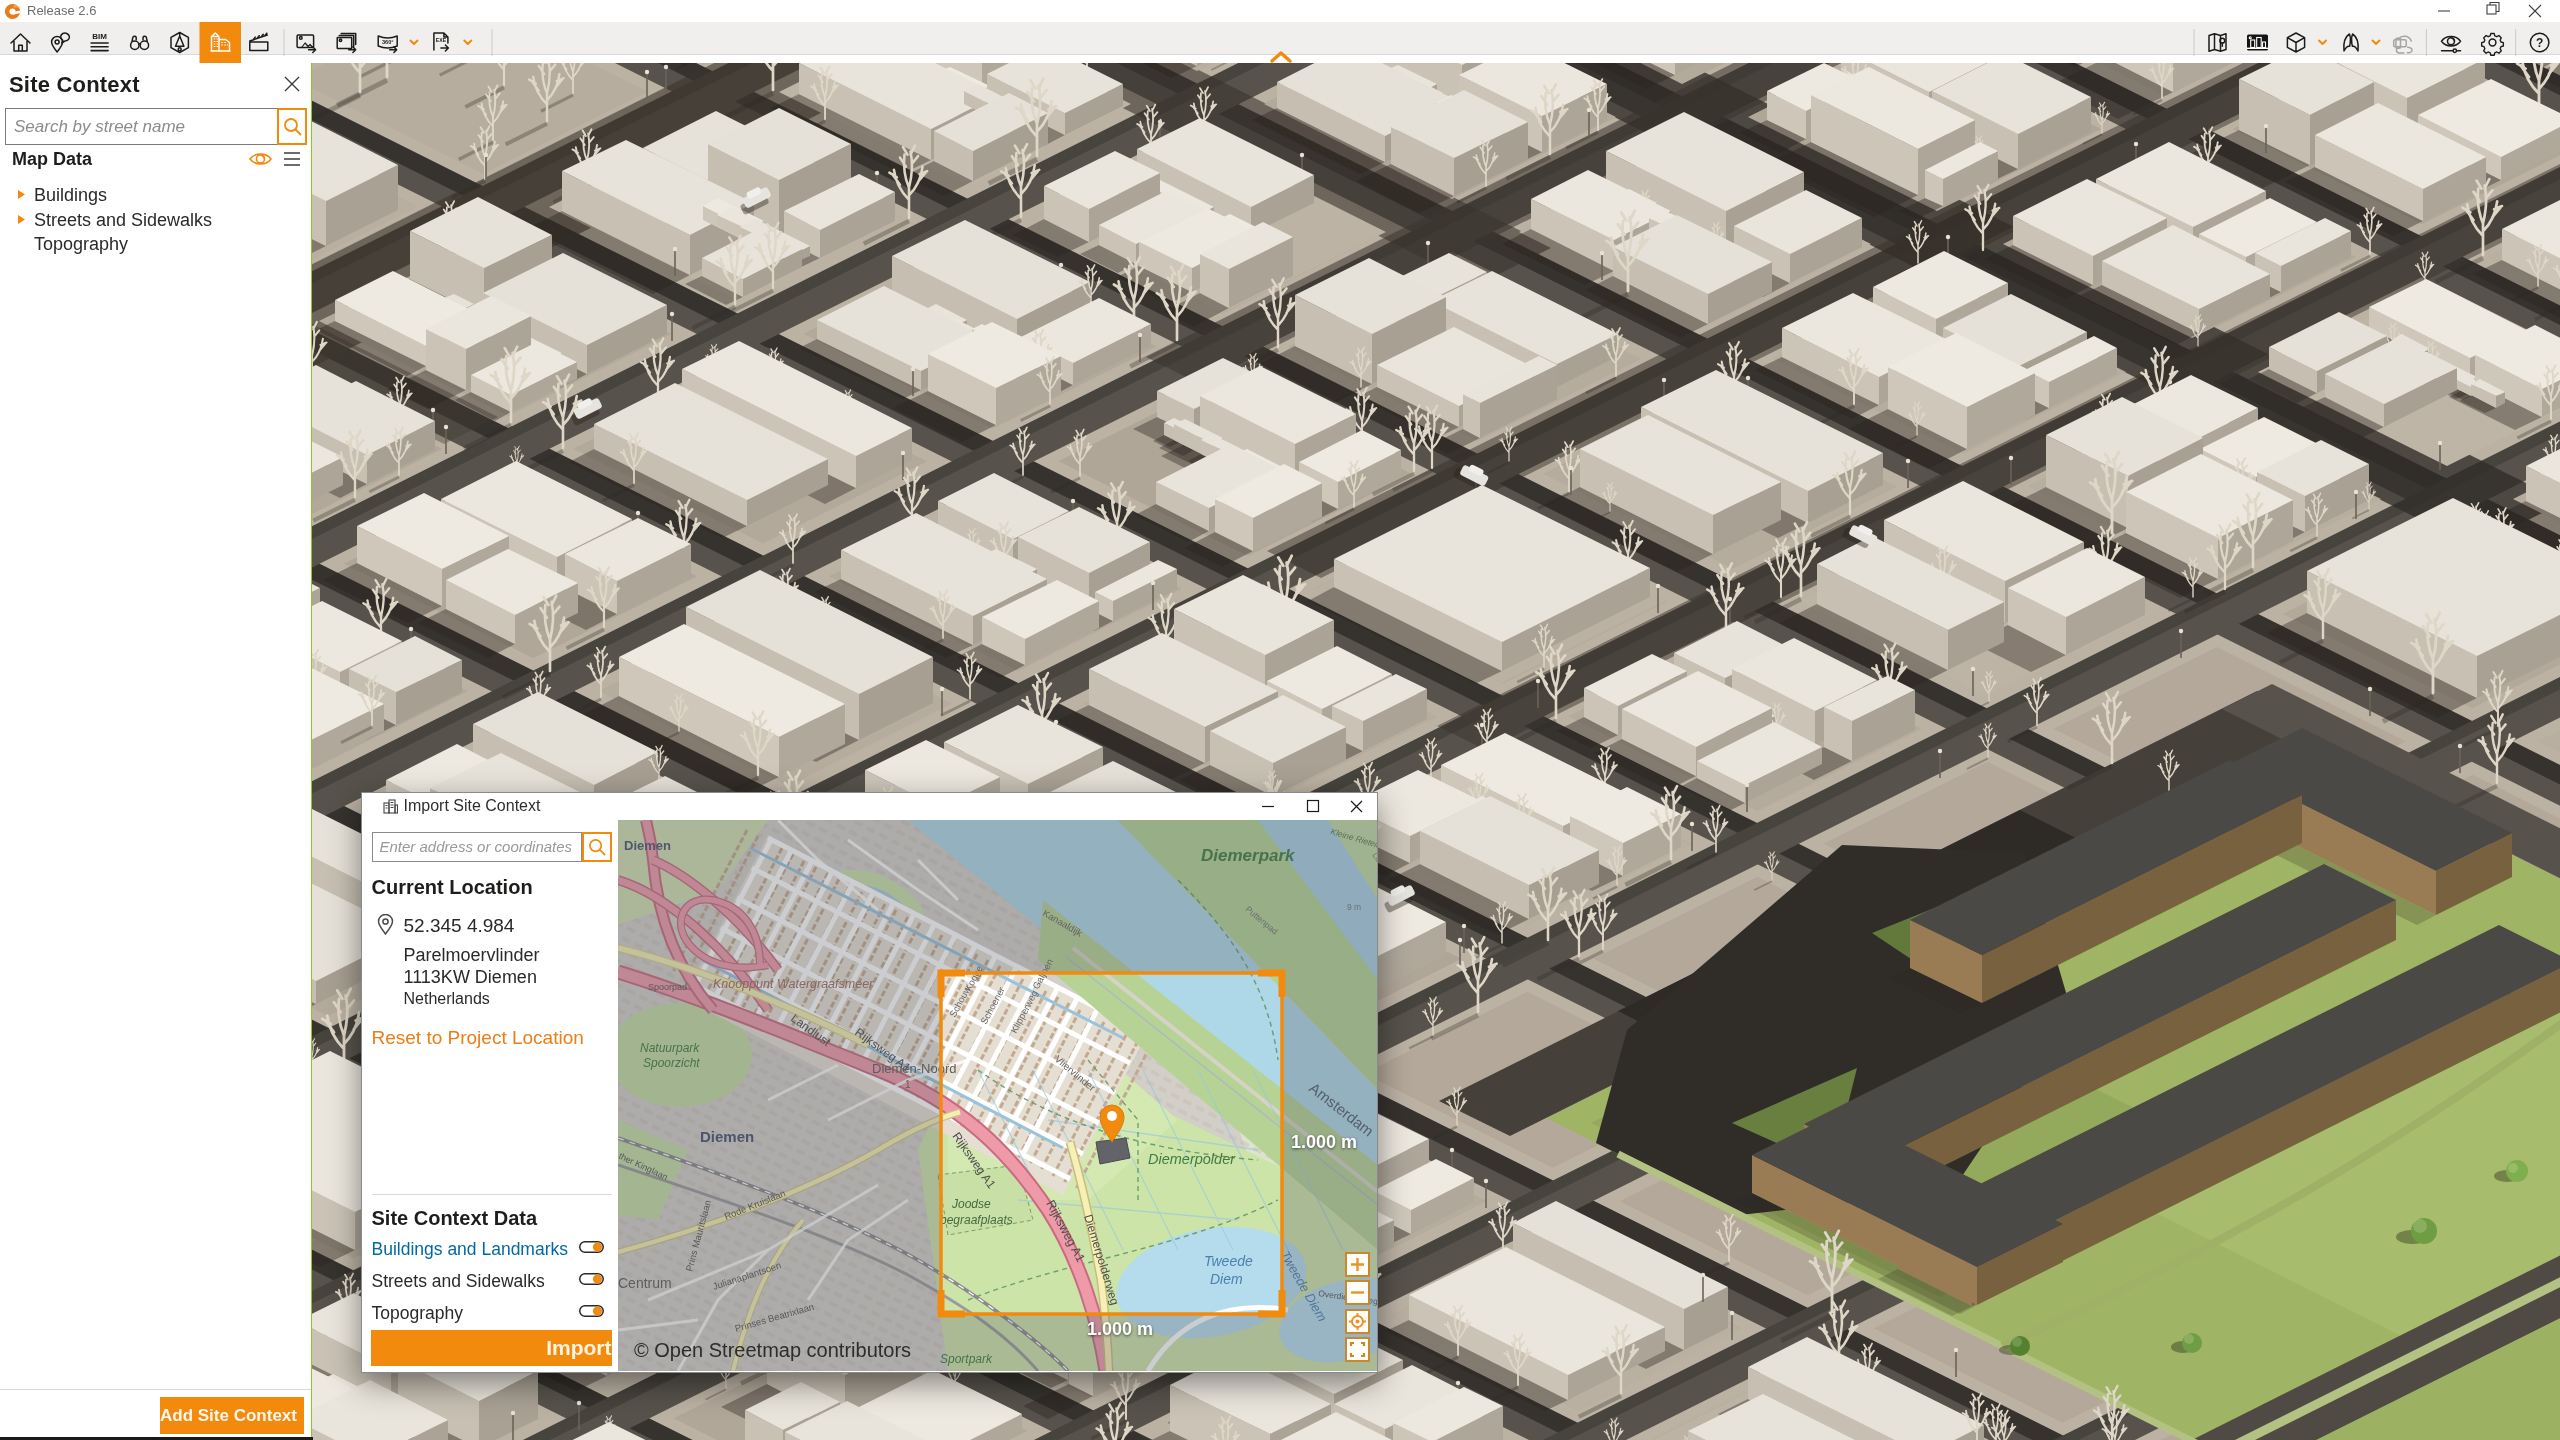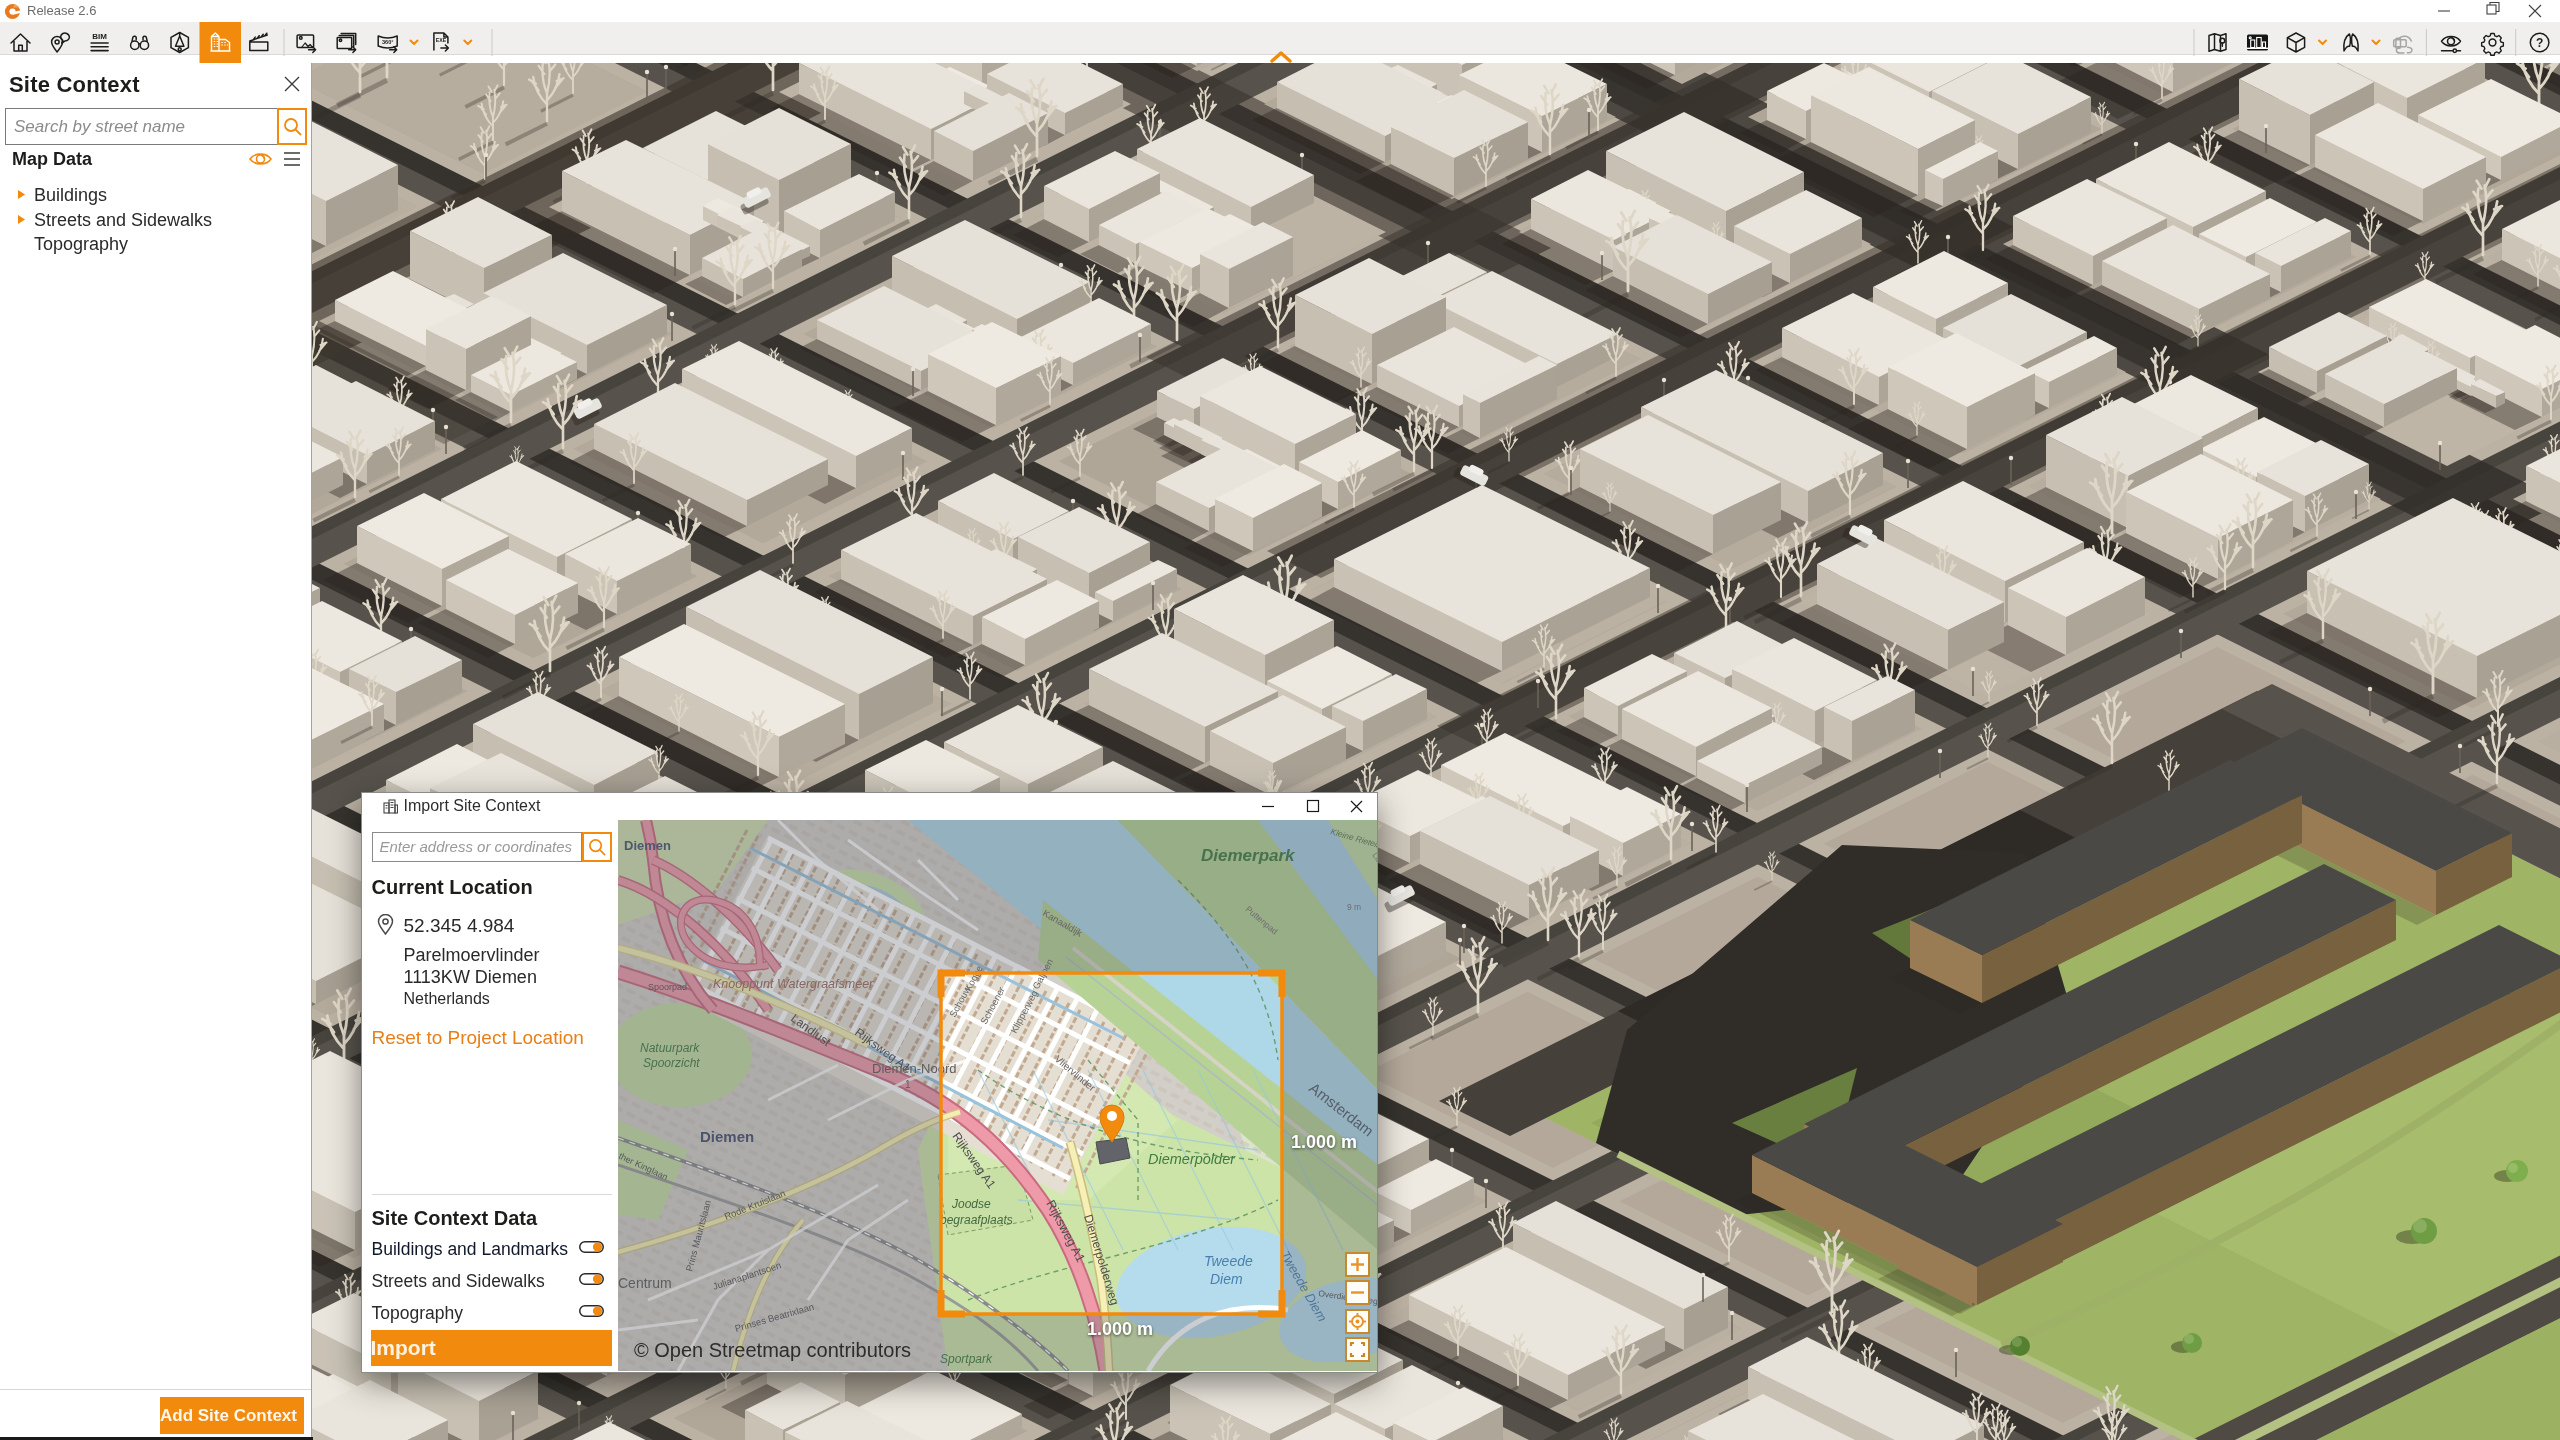--- a/index.html
+++ b/index.html
@@ -1756,36 +1756,36 @@
       <path d="M 8.5,20 C 3.5,13.5 1.5,10.5 1.5,7.5 a 7,7 0 1 1 14,0 c 0,3 -2,6 -7,12.5 z"></path>
       <circle cx="8.5" cy="7.5" r="2.6"></circle>
     </svg>
     <div class="abs" style="left:42px;top:122px;font-size:19px;color:#2a2a2a">52.345 4.984</div>
     <div class="abs" style="left:42px;top:152px;font-size:18px;color:#2a2a2a">Parelmoervlinder</div>
     <div class="abs" style="left:42px;top:174px;font-size:18px;color:#2a2a2a">1113KW Diemen</div>
     <div class="abs" style="left:42px;top:197px;font-size:16px;color:#2a2a2a">Netherlands</div>
     <div class="abs" style="left:10px;top:234px;font-size:19px;color:#e87f17;">Reset to Project Location</div>
     <div class="abs" style="left:10px;top:401px;width:240px;height:1px;background:#d9d9d9"></div>
     <div class="abs" style="left:10px;top:414px;font-size:20px;font-weight:bold;color:#1d1d1b">Site Context Data</div>
-    <div class="abs" style="left:10px;top:446px;font-size:17.5px;color:#0f172a">Buildings and Landmarks</div>
+    <div class="abs" style="left:10px;top:446px;font-size:17.5px;color:#0369a1">Buildings and Landmarks</div>
     <svg class="abs" style="left:217px;top:448px" width="25" height="12" viewBox="0 0 25 12">
       <rect x="0.75" y="0.75" width="23.5" height="10.5" rx="5.25" fill="#fff" stroke="#2a2a2a" stroke-width="1.5"></rect>
       <circle cx="18.5" cy="6" r="4.6" fill="#f28a0e"></circle>
     </svg>
     <div class="abs" style="left:10px;top:478px;font-size:17.5px;color:#2a2a2a">Streets and Sidewalks</div>
     <svg class="abs" style="left:217px;top:480px" width="25" height="12" viewBox="0 0 25 12">
       <rect x="0.75" y="0.75" width="23.5" height="10.5" rx="5.25" fill="#fff" stroke="#2a2a2a" stroke-width="1.5"></rect>
       <circle cx="18.5" cy="6" r="4.6" fill="#f28a0e"></circle>
     </svg>
     <div class="abs" style="left:10px;top:510px;font-size:17.5px;color:#2a2a2a">Topography</div>
     <svg class="abs" style="left:217px;top:512px" width="25" height="12" viewBox="0 0 25 12">
       <rect x="0.75" y="0.75" width="23.5" height="10.5" rx="5.25" fill="#fff" stroke="#2a2a2a" stroke-width="1.5"></rect>
       <circle cx="18.5" cy="6" r="4.6" fill="#f28a0e"></circle>
     </svg>
-    <div class="abs" style="left:9px;top:537px;width:241px;height:36px;background:#f28a0e;color:#fdf3e3;font-size:21px;font-weight:bold;text-align:left;line-height:36px">Import</div>
+    <div class="abs" style="left:9px;top:537px;width:241px;height:36px;background:#f28a0e;color:#fdf3e3;font-size:21px;font-weight:bold;text-align:right;line-height:36px">Import</div>
     <div class="abs" style="left:256px;top:27px;width:759px;height:551px;overflow:hidden"><svg width="759" height="551" viewBox="0 0 759 551">
         <defs>
           <pattern id="urb" width="14" height="11" patternUnits="userSpaceOnUse" patternTransform="rotate(27)">
             <rect x="1" y="2" width="9" height="4" fill="#c5b9ad"></rect>
           </pattern>
         </defs>
         <rect width="759" height="551" fill="#dde4cd"></rect>
         <polygon points="0,0 520,0 700,551 0,551" fill="#d2cfc8"></polygon>
         <rect x="0" y="0" width="700" height="551" fill="url(#urb)" opacity="0.4"></rect>
         <polygon points="0,0 150,0 100,70 0,105" fill="#cfe0ae"></polygon>

